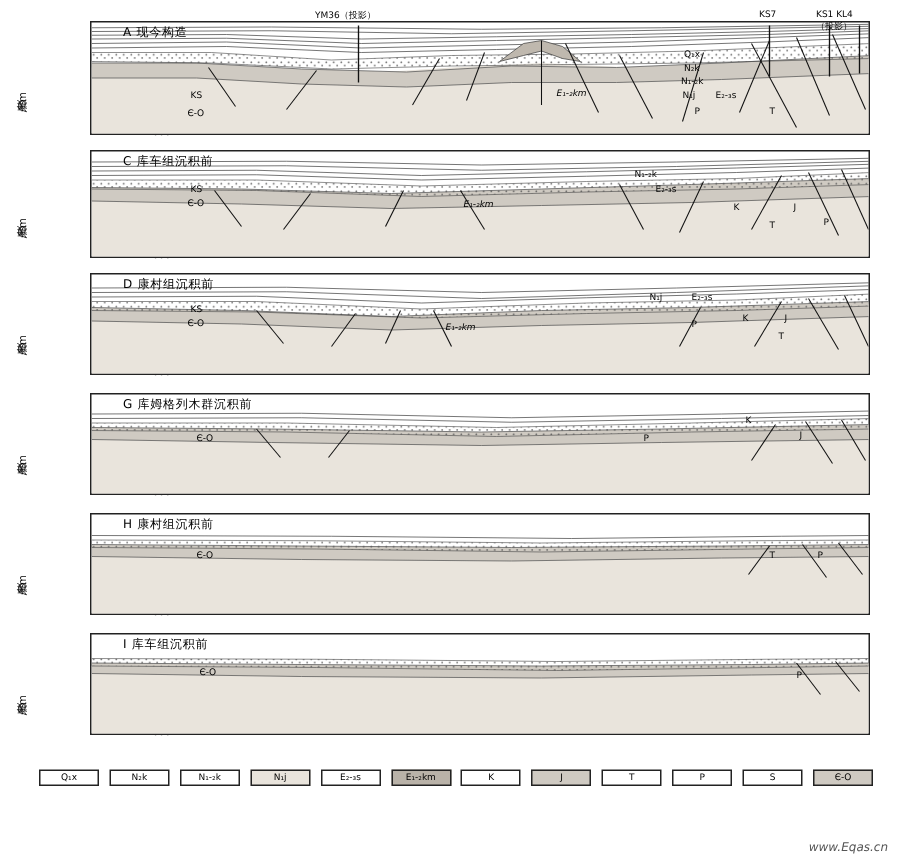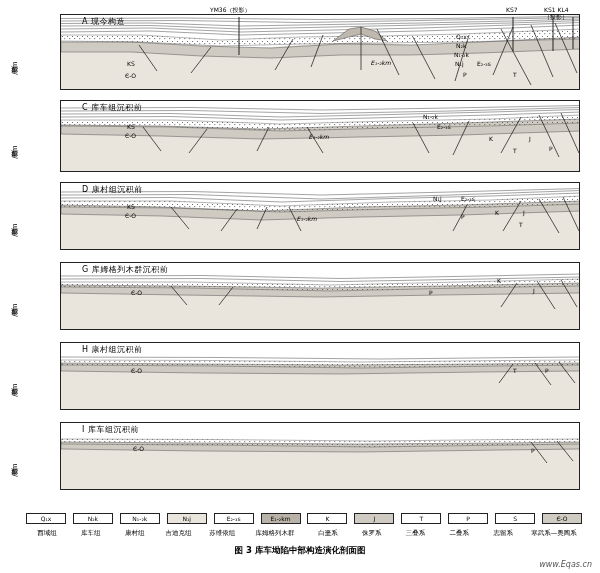--- a/index.html
+++ b/index.html
@@ -398,32 +398,17 @@
       <div class="lgbox" style="background:#e9e4dc;">N₁j</div>
       <div class="lgbox">E₂-₃s</div>
       <div class="lgbox" style="background:#b9b2a8;">E₁-₂km</div>
       <div class="lgbox">K</div>
       <div class="lgbox" style="background:#cfcac2;">J</div>
       <div class="lgbox">T</div>
       <div class="lgbox">P</div>
       <div class="lgbox">S</div>
       <div class="lgbox" style="background:#cfcac2;">Є-O</div>
     </div>
-    <div class="legend-row" style="margin-top:2px;">
-      <div class="lgtext">西域组</div>
-      <div class="lgtext">库车组</div>
-      <div class="lgtext">康村组</div>
-      <div class="lgtext">吉迪克组</div>
-      <div class="lgtext">苏维依组</div>
-      <div class="lgtext" style="width:60px;">库姆格列木群</div>
-      <div class="lgtext">白垩系</div>
-      <div class="lgtext">侏罗系</div>
-      <div class="lgtext">三叠系</div>
-      <div class="lgtext">二叠系</div>
-      <div class="lgtext">志留系</div>
-      <div class="lgtext" style="width:56px;">寒武系—奥陶系</div>
-    </div>
-  </div>
-
-  <div class="caption">图 3    库车坳陷中部构造演化剖面图</div>
+  </div>
+
   <div class="watermark">www.Eqas.cn</div>
 
 </div>
 
 </body></html>

